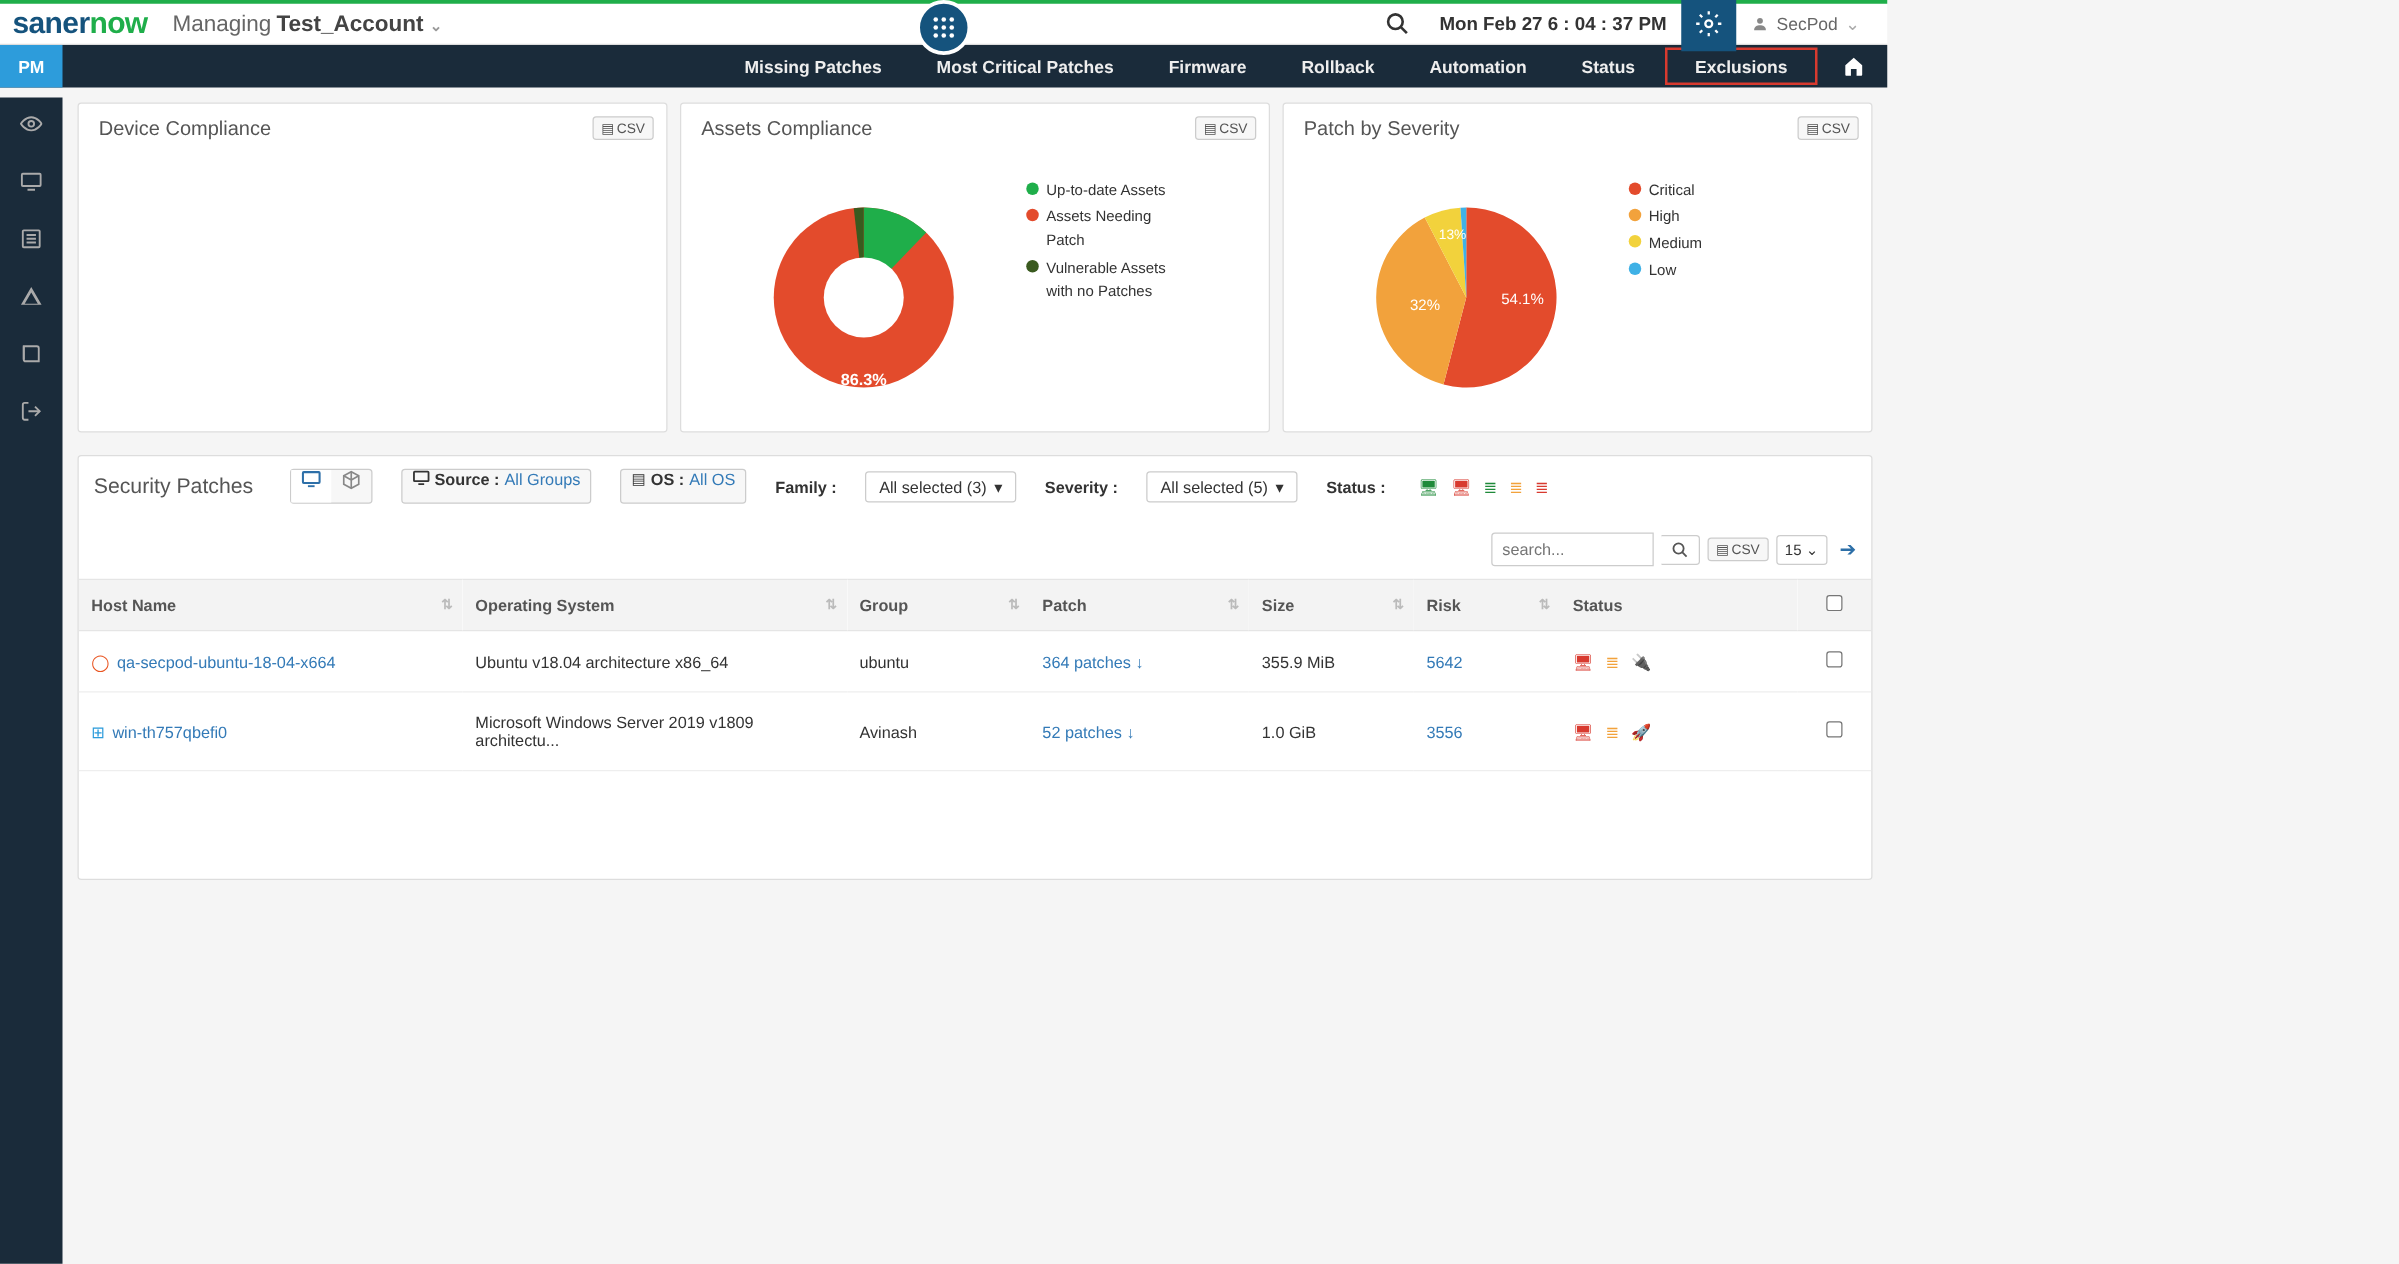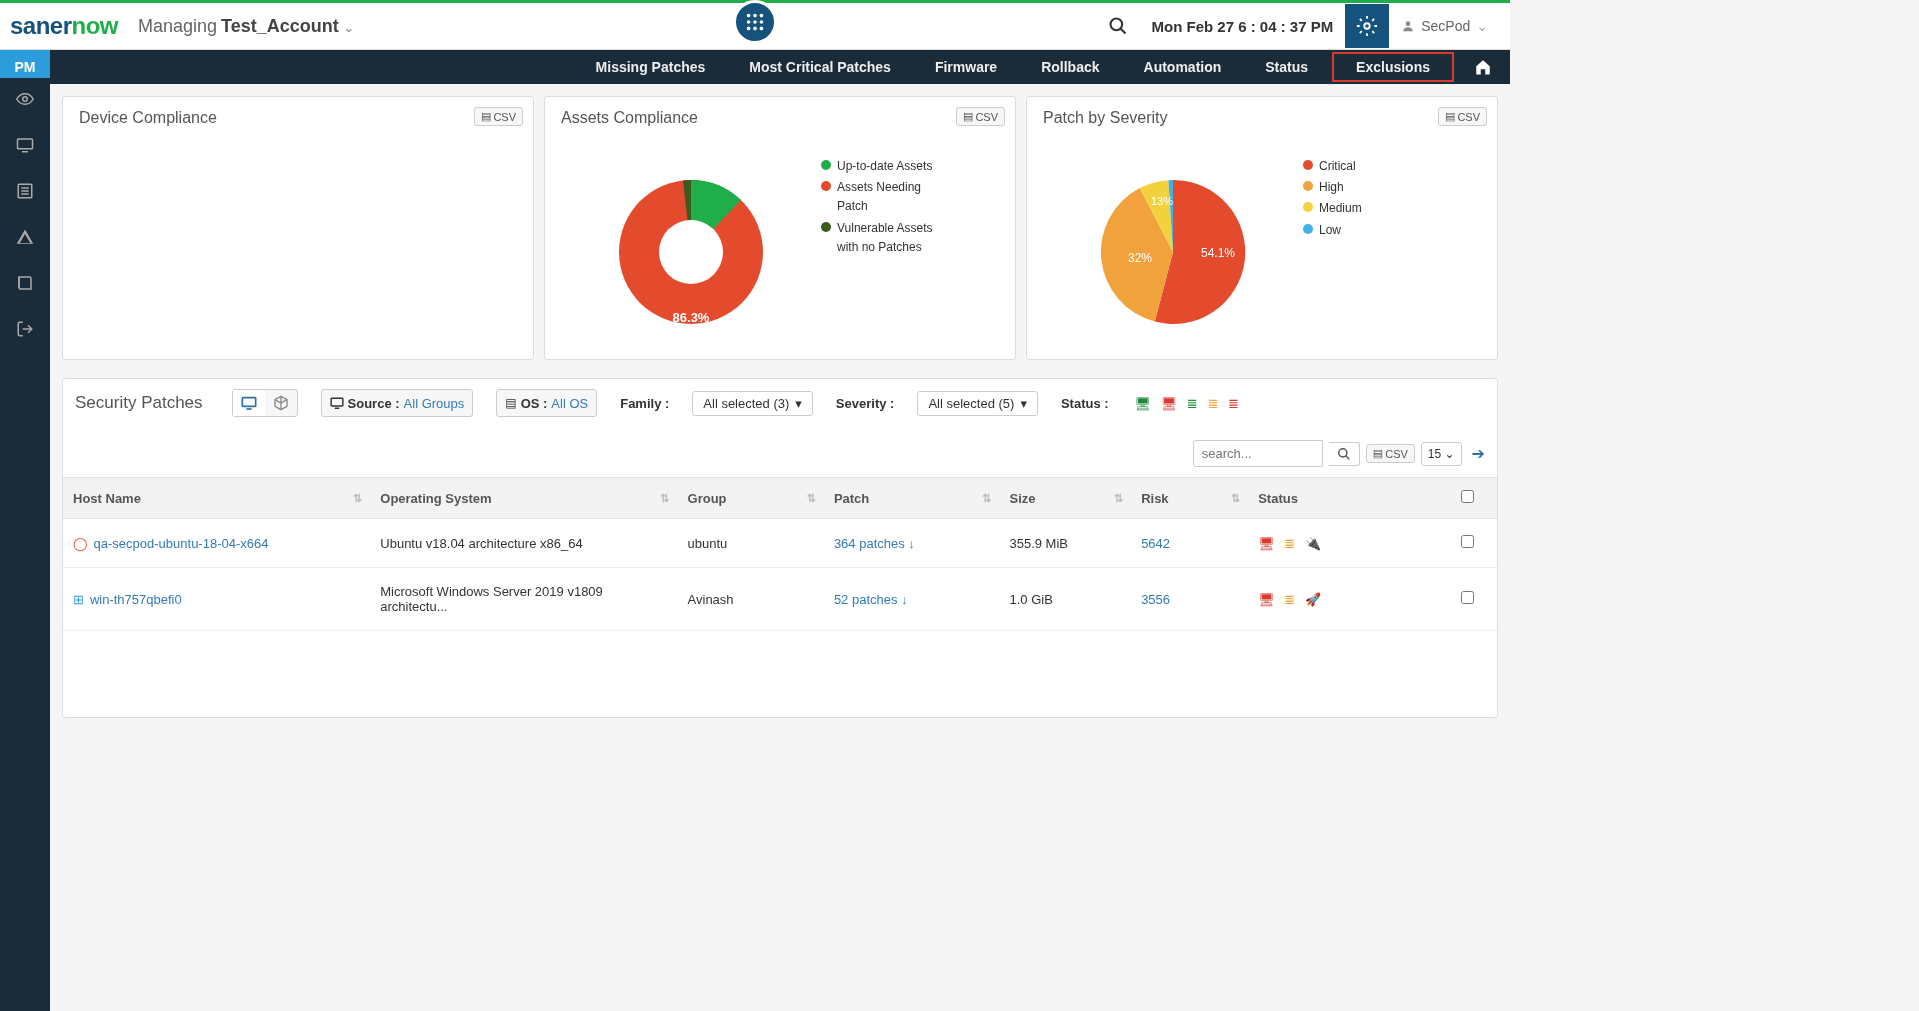--- a/index.html
+++ b/index.html
@@ -1,20 +1,20 @@
 <!DOCTYPE html>
 <html><head>
 <meta charset="utf-8">
 <style>
 *{box-sizing:border-box;margin:0;padding:0;font-family:"Helvetica Neue",Arial,sans-serif}
 body{background:#f5f5f5;font-size:13px;color:#333;overflow-x:hidden;width:1510px}
 a{color:#337ab7;text-decoration:none;cursor:pointer}
 
 
-.topbar{display:flex;align-items:center;height:50px;background:#fff;border-top:3px solid #1fae4a;border-bottom:1px solid #ddd;padding:0 10px;position:relative}
+.topbar{display:flex;align-items:center;height:36px;background:#fff;border-top:3px solid #1fae4a;border-bottom:1px solid #ddd;padding:0 10px;position:relative}
 .logo{font-weight:700;font-size:24px;letter-spacing:-0.5px}
 .logo .blue{color:#15537d}
 .logo .green{color:#1fae4a}
 .managing{margin-left:20px;color:#666;font-size:18px}
 .account-dd{color:#444;font-size:18px;font-weight:700;margin-left:4px;cursor:pointer}
 .account-dd .chev{color:#999;font-size:12px;margin-left:5px}
 .center-circle{position:absolute;left:50%;transform:translateX(-50%);top:-3px;width:44px;height:44px;border-radius:50%;background:#15537d;border:3px solid #fff;display:flex;align-items:center;justify-content:center;cursor:pointer}
 .center-circle svg{width:22px;height:22px}
 .top-right{margin-left:auto;display:flex;align-items:center;gap:0}
 .search-ico{padding:0 12px;cursor:pointer}
@@ -50,21 +50,21 @@
 .kpi{flex:1;display:flex;align-items:center;justify-content:center;gap:10px;border-right:1px solid #e5e5e5}
 .kpi:last-child{border-right:none}
 .kpi .num{font-size:28px;font-weight:700}
 .kpi .lbl{font-size:16px;color:#666}
 
 
 .tbl-card{background:#fff;border:1px solid #ddd;border-radius:3px;margin-top:18px;padding:0;min-height:340px}
 .tbl-toolbar{display:flex;align-items:center;padding:10px 12px;gap:23px;flex-wrap:wrap}
 .tbl-toolbar h3{font-size:17px;font-weight:500;color:#555;margin-right:6px}
 .tool-group{border:1px solid #ccc;background:#f7f7f7;padding:0;height:28px;display:flex;align-items:center;border-radius:3px}
-.tool-seg{padding:0 8px;display:flex;align-items:center;gap:4px;font-size:13px;color:#333;height:100%;cursor:pointer}
+.tool-seg{padding:0 8px;display:flex;align-items:flex-start;gap:4px;font-size:13px;color:#333;height:100%;cursor:pointer}
 .tool-seg.active{background:#fff}
 .pill{border:1px solid #ccc;padding:4px 10px;border-radius:3px;font-size:13px;cursor:pointer;background:#fff;display:flex;align-items:center;gap:6px}
 .lblstrong{font-weight:700;font-size:13px}
 .status-icons span{padding:0 3px}
 .tb-right{margin-left:auto;display:flex;align-items:center;gap:6px}
 .search-input{border:1px solid #ccc;border-radius:3px 0 0 3px;padding:5px 8px;width:130px;font-size:13px}
 .search-btn{border:1px solid #ccc;border-left:none;border-radius:0 3px 3px 0;padding:4px 8px;background:#fff;cursor:pointer}
 .pagesize{border:1px solid #ccc;border-radius:3px;padding:4px 6px;font-size:12px;cursor:pointer;background:#fff}
 
 table{width:100%;border-collapse:collapse}

